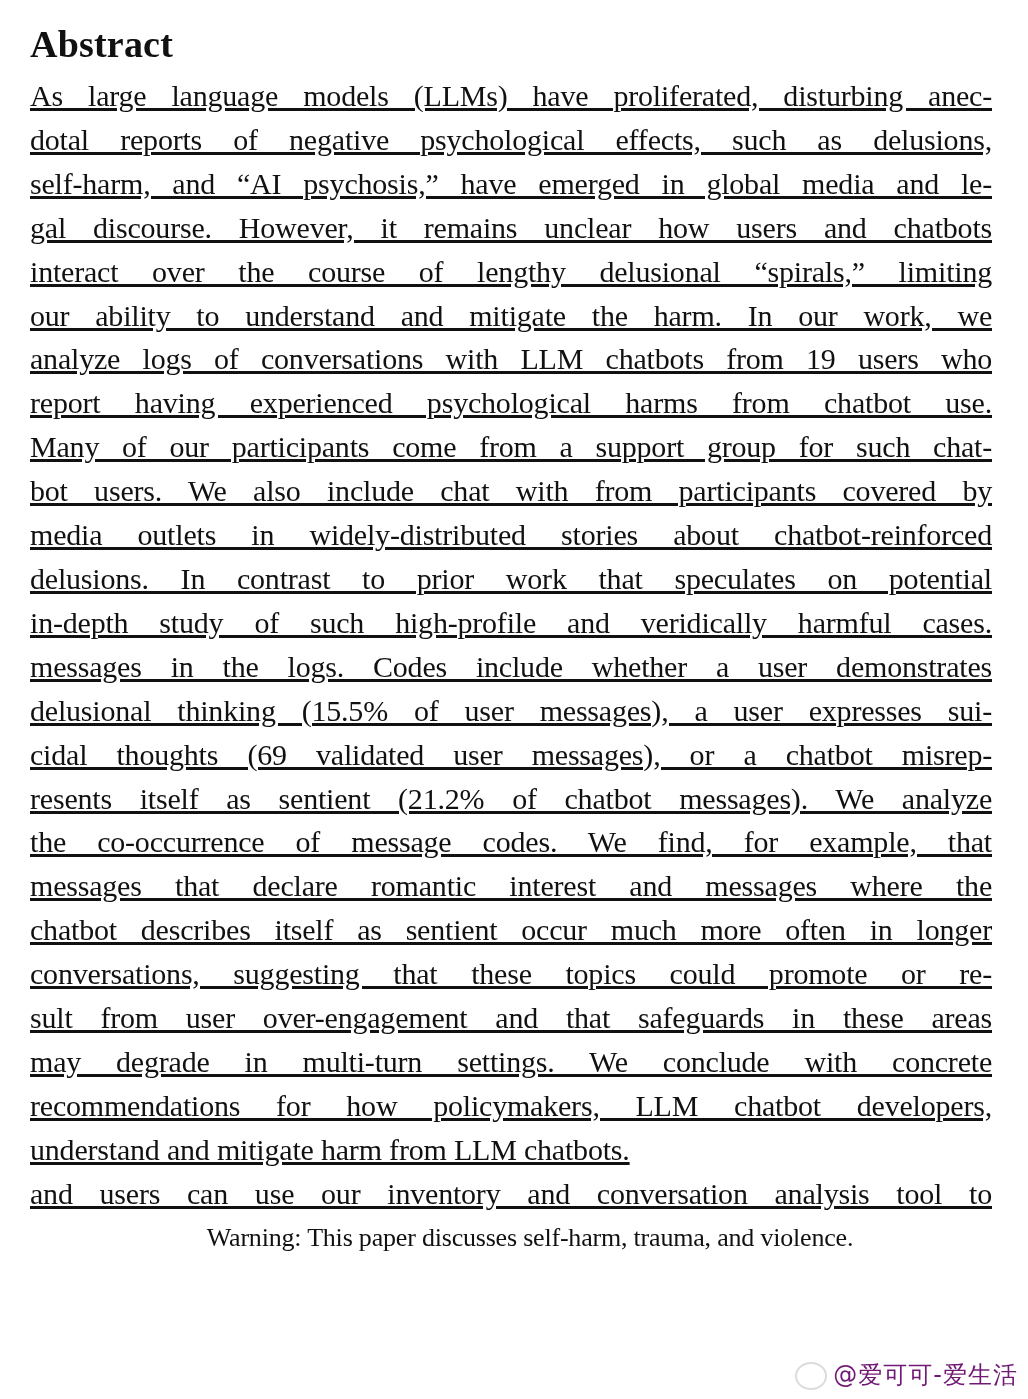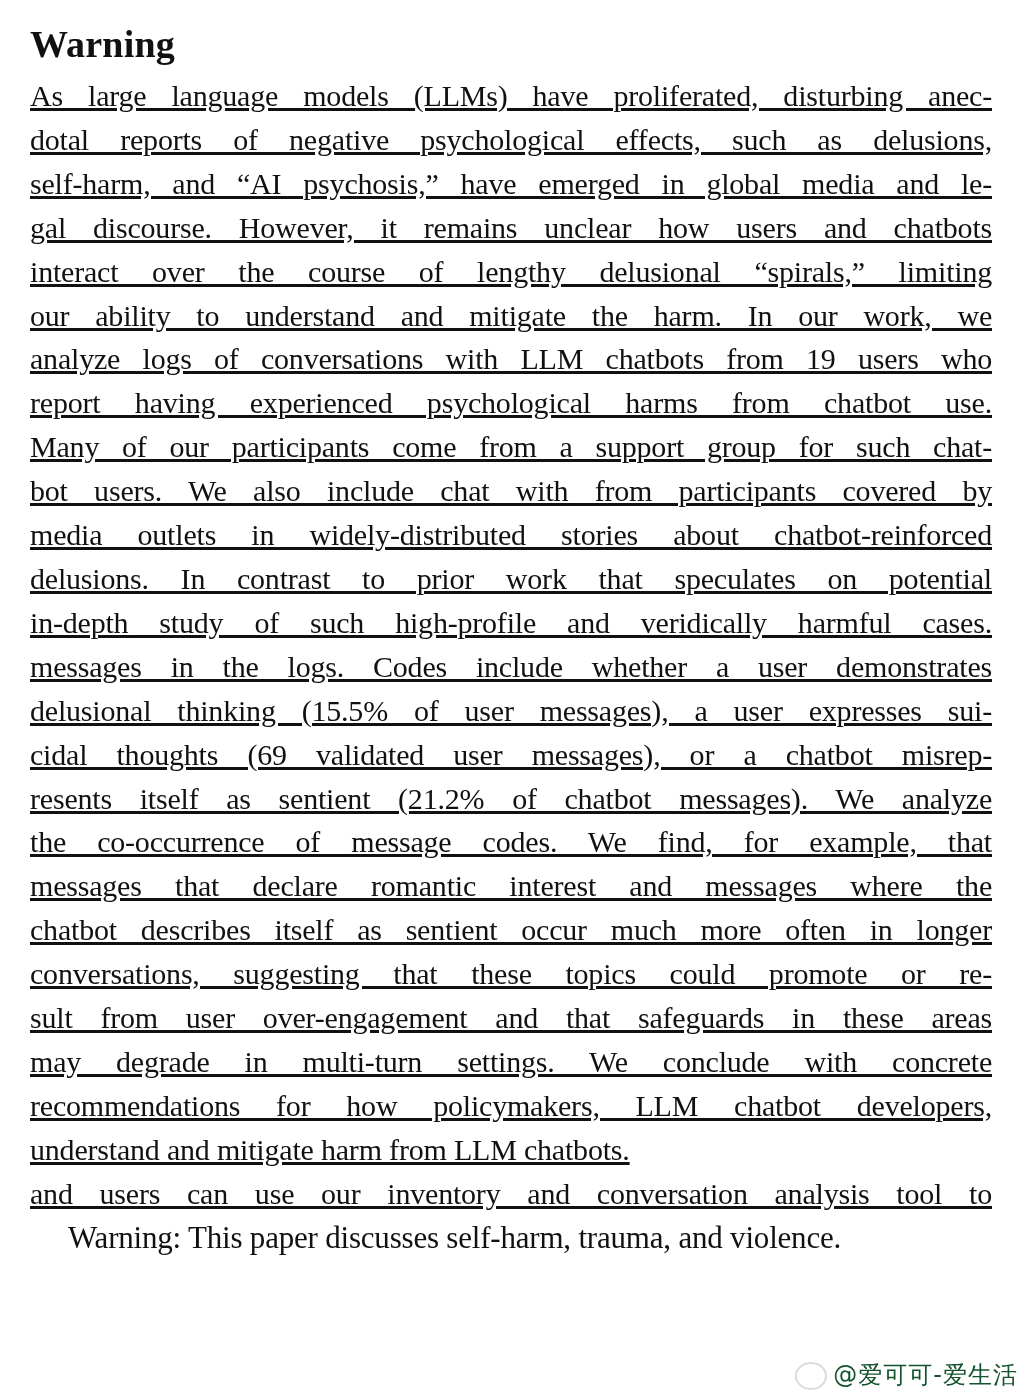--- a/index.html
+++ b/index.html
@@ -1,29 +1,29 @@
 <!DOCTYPE html>
 <html><head>
 <meta charset="utf-8">
 <style>
   html, body { margin: 0; padding: 0; background: #ffffff; }
   body { width: 1028px; height: 1399px; position: relative; overflow: hidden; }
   .page { position: absolute; left: 30px; top: 18px; width: 962px; color: #111; font-family: "Liberation Serif", "DejaVu Serif", serif; }
   .title { font-size: 38px; font-weight: bold; margin: 0 0 4px 0; line-height: 52px; letter-spacing: 0.2px; }
   .line { font-size: 30px; line-height: 43.9px; white-space: nowrap; text-align: justify; text-align-last: justify; letter-spacing: -0.2px; text-decoration: underline; }
   .line.last { text-align-last: left; }
-  .warning { font-size: 31px; line-height: 43.9px; padding-left: 38px; white-space: nowrap; letter-spacing: -0.2px; }
-  .watermark { position: absolute; right: 10px; bottom: 8px; font-family: "DejaVu Sans", sans-serif; font-size: 24px; color: #14532d; letter-spacing: 1px; }
+  .warning { font-size: 26px; line-height: 43.9px; padding-left: 38px; white-space: nowrap; letter-spacing: -0.2px; text-align: center; }
+  .watermark { position: absolute; right: 10px; bottom: 8px; font-family: "DejaVu Sans", sans-serif; font-size: 24px; color: #701a75; letter-spacing: 1px; }
   .wm-icon { display: inline-block; width: 28px; height: 24px; border: 2px solid #dcdcdc; border-radius: 50%; margin-right: 6px; vertical-align: middle; }
 </style>
 </head>
 <body>
 
 <div class="page">
-  <h1 class="title">Warning</h1>
+  <h1 class="title">Abstract</h1>
   <div id="abstract-body">
       <div class="line">As large language models (LLMs) have proliferated, disturbing anec-</div>
       <div class="line">dotal reports of negative psychological effects, such as delusions,</div>
       <div class="line">self-harm, and “AI psychosis,” have emerged in global media and le-</div>
       <div class="line">gal discourse. However, it remains unclear how users and chatbots</div>
       <div class="line">interact over the course of lengthy delusional “spirals,” limiting</div>
       <div class="line">our ability to understand and mitigate the harm. In our work, we</div>
       <div class="line">analyze logs of conversations with LLM chatbots from 19 users who</div>
       <div class="line">report having experienced psychological harms from chatbot use.</div>
       <div class="line">Many of our participants come from a support group for such chat-</div>

